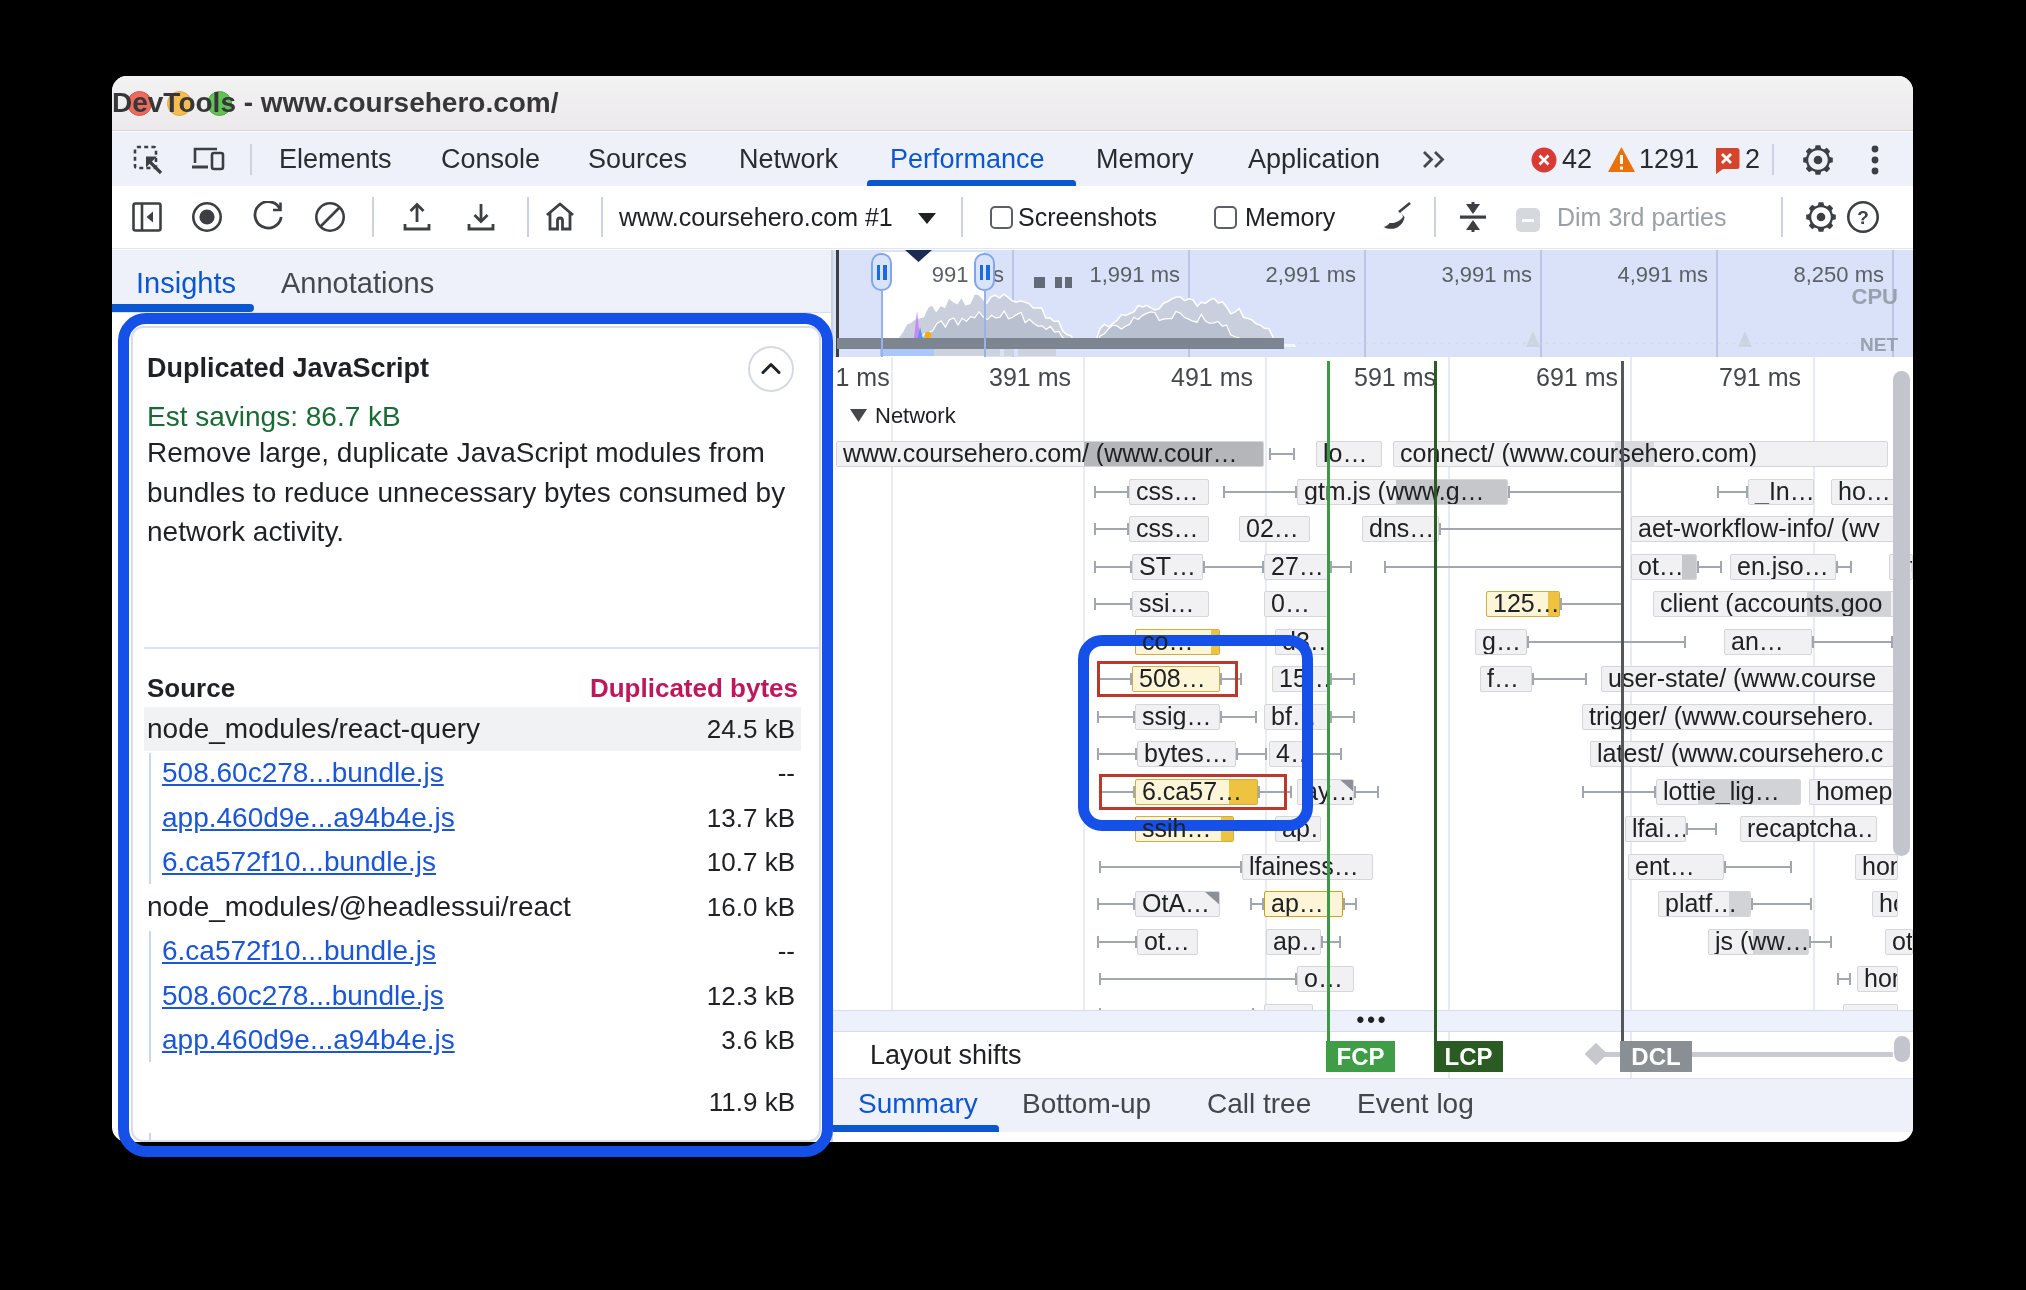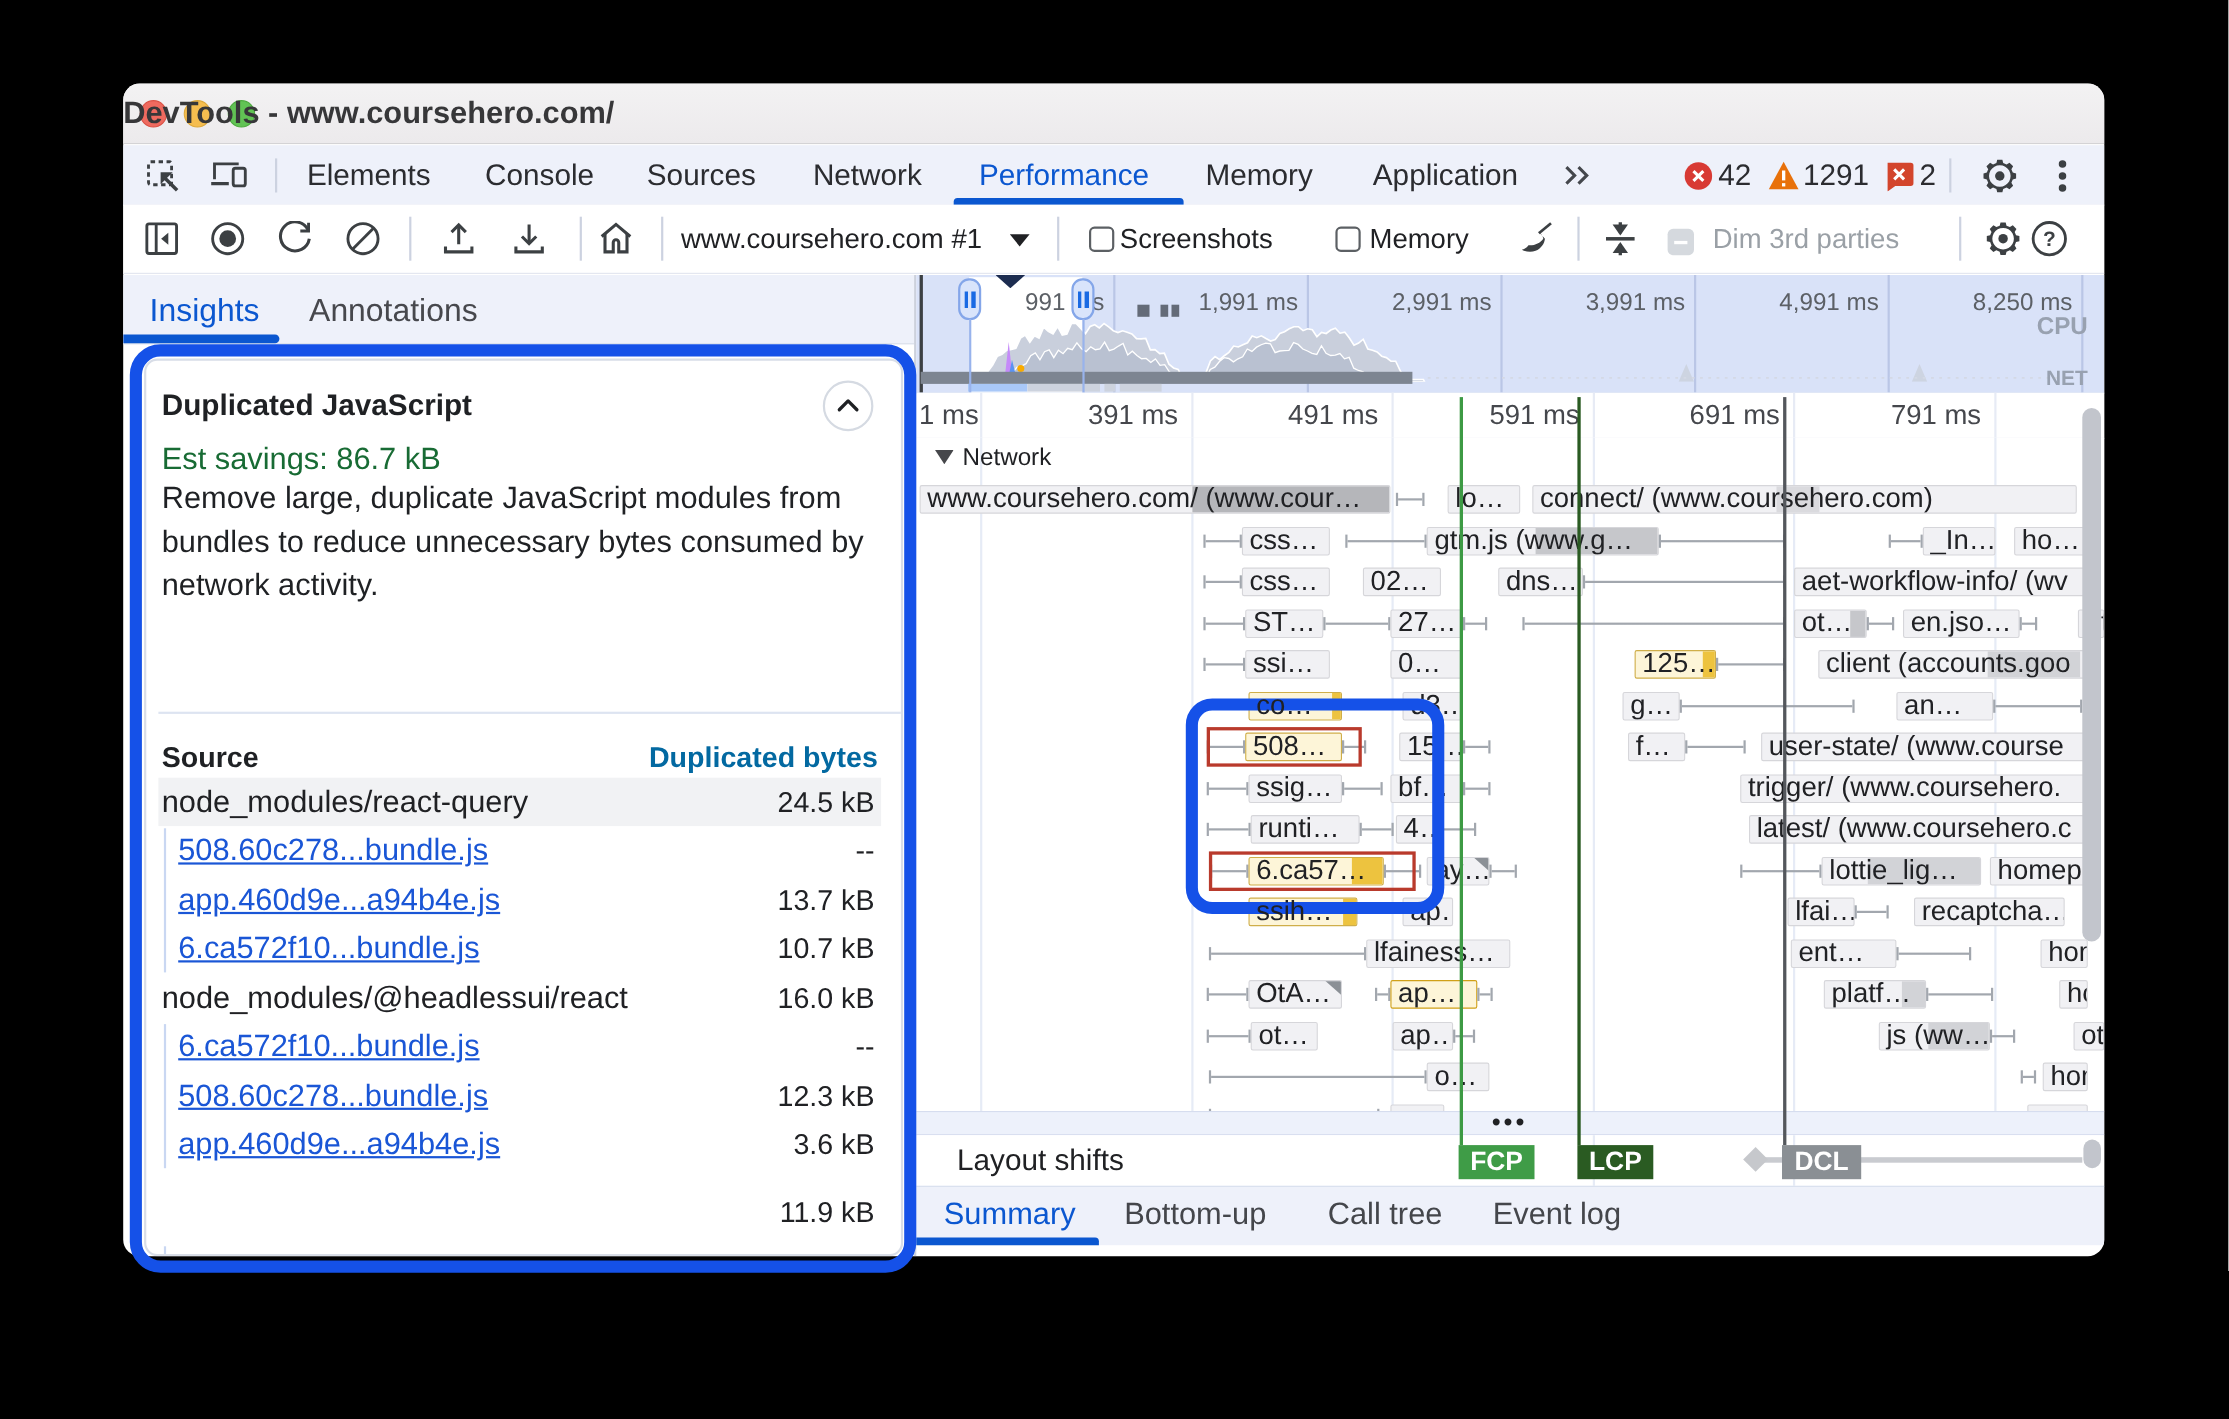--- a/index.html
+++ b/index.html
@@ -187,21 +187,21 @@
         <div class="ab" style="left:14px;top:22px;height:36px;line-height:36px;font-size:27px;font-weight:700;color:#1f2124">Duplicated JavaScript</div>
 <div class="ab" style="left:615px;top:18px;width:46px;height:46px;border:2px solid #d5dae2;border-radius:50%;box-sizing:border-box">
   <svg width="42" height="42" viewBox="0 0 42 42" fill="none" stroke="#1f2124" stroke-width="3" stroke-linecap="round" stroke-linejoin="round">
             <path d="M13 24.5 L21 16.5 L29 24.5"></path>
           </svg>
 </div>
 <div class="ab" style="left:14px;top:70px;height:38px;line-height:38px;font-size:28px;font-weight:500;color:#186b34">Est savings: 86.7 kB</div>
 <div class="ab" style="left:14px;top:105px;width:720px;font-size:28px;line-height:39.5px;color:#1f2124">Remove large, duplicate JavaScript modules from<br>bundles to reduce unnecessary bytes consumed by<br>network activity.</div>
 <div class="ab" style="left:11px;top:319px;width:677px;height:1.5px;background:#dde4f1"></div>
 <div class="ab" style="left:14px;top:344px;height:32px;line-height:32px;font-size:26px;font-weight:700;color:#1f2124">Source</div>
-<div class="ab" style="right:21px;top:344px;height:32px;line-height:32px;font-size:26px;font-weight:700;color:#0369a1">Duplicated bytes</div>
+<div class="ab" style="right:21px;top:344px;height:32px;line-height:32px;font-size:26px;font-weight:700;color:#be185d">Duplicated bytes</div>
 <div class="ab" style="left:11px;top:379px;width:657px;height:44px;background:#f1f2f4"></div>
 <div class="row" style="top:379px;height:44px;line-height:44px;left:14px">node_modules/react-query</div>
 <div class="val" style="top:379px;height:44px;line-height:44px;right:24px">24.5 kB</div>
 <div class="ab" style="left:16px;top:425px;width:2px;height:131px;background:#c9d7f2"></div>
 <div class="ab" style="left:16px;top:603px;width:2px;height:131px;background:#c9d7f2"></div>
 <div class="ab" style="left:16px;top:805px;width:2px;height:9px;background:#c9d7f2"></div>
 <div class="row" style="top:423px;left:29px"><span class="lnk">508.60c278...bundle.js</span></div>
 <div class="val" style="top:423px;height:44.5px;line-height:44.5px;right:24px">--</div>
 <div class="row" style="top:467.5px;left:29px"><span class="lnk">app.460d9e...a94b4e.js</span></div>
 <div class="val" style="top:467.5px;height:44.5px;line-height:44.5px;right:24px">13.7 kB</div>
@@ -337,21 +337,21 @@
 <div class="nb" style="left:647.5px;top:268px;width:52px">f…</div>
 <div class="wk" style="left:699.5px;top:275px;width:55px"></div>
 <div class="nb" style="left:768.5px;top:268px;width:297px">user-state/ (www.course</div>
 <div class="wk" style="left:264.5px;top:312.5px;width:38px"></div>
 <div class="nb" style="left:302.5px;top:305.5px;width:85px">ssig…</div>
 <div class="wk" style="left:387.5px;top:312.5px;width:37px"></div>
 <div class="nb" style="left:431.5px;top:305.5px;width:66px">bf…</div>
 <div class="wk" style="left:497.5px;top:312.5px;width:25px"></div>
 <div class="nb" style="left:749.5px;top:305.5px;width:316px">trigger/ (www.coursehero.</div>
 <div class="wk" style="left:264.5px;top:350px;width:40px"></div>
-<div class="nb" style="left:304.5px;top:343px;width:99px">runti…</div>
+<div class="nb" style="left:304.5px;top:343px;width:99px">bytes…</div>
 <div class="wk" style="left:403.5px;top:350px;width:31px"></div>
 <div class="nb" style="left:436.5px;top:343px;width:41px">4…</div>
 <div class="wk" style="left:477.5px;top:350px;width:32px"></div>
 <div class="nb" style="left:757.5px;top:343px;width:308px">latest/ (www.coursehero.c</div>
 <div class="wk" style="left:267.5px;top:387.5px;width:35px"></div>
 <div class="yb nb" style="left:302.5px;top:380.5px;width:123px"><i class="sg" style="left:93px;right:0;background:#edc33f"></i><b>6.ca57…</b></div>
 <div class="wk" style="left:425.5px;top:387.5px;width:34px"></div>
 <div class="nb" style="left:464.5px;top:380.5px;width:57px"><i class="ctri"></i>ay…</div>
 <div class="wk" style="left:521.5px;top:387.5px;width:25px"></div>
 <div class="wk" style="left:749.5px;top:387.5px;width:74px"></div>

